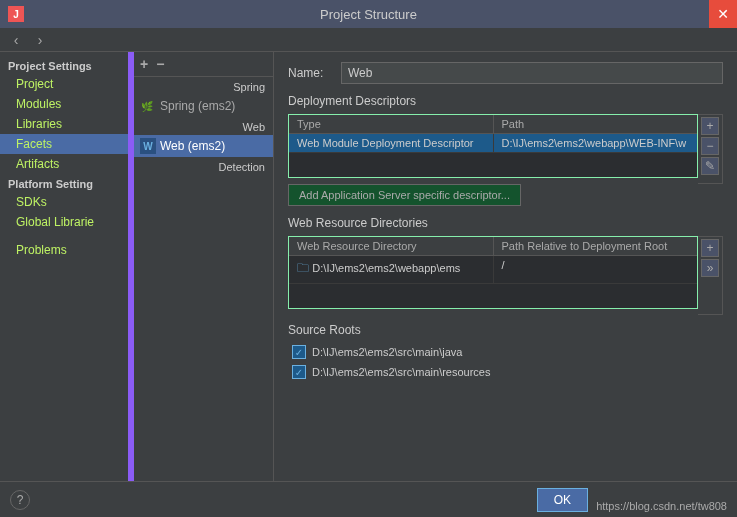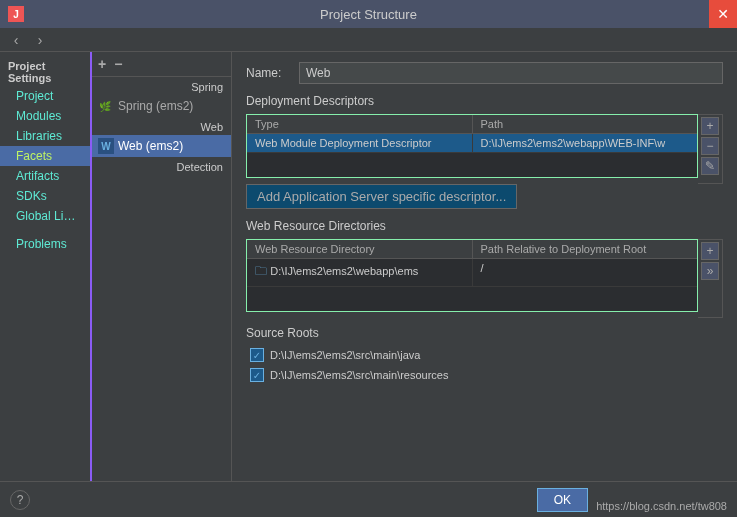--- a/index.html
+++ b/index.html
@@ -70,36 +70,36 @@
     }
 
     
     .main-layout {
       display: flex;
       height: calc(517px - 28px - 24px - 36px);
     }
 
     
     .sidebar {
-      width: 92px;
-      background: #3c3f41;
-      border-right: 2px solid #8b5cf6;
+      width: 134px;
+      background: #3c3f41;
+      border-right: 6px solid #8b5cf6;
       overflow-y: auto;
       padding: 4px 0;
       flex-shrink: 0;
     }
     .sidebar-section-label {
       color: #ccc;
       font-weight: bold;
       font-size: 11px;
       padding: 4px 8px 2px 8px;
     }
     .sidebar-item {
       padding: 3px 8px 3px 16px;
-      color: #5eead4;
+      color: #bef264;
       cursor: pointer;
       font-size: 12px;
       white-space: nowrap;
       overflow: hidden;
       text-overflow: ellipsis;
     }
     .sidebar-item.active {
       background: #4a6ba5;
       color: #bef264;
     }
@@ -239,26 +239,26 @@
       background: #4a5268;
       color: #aaa;
       display: flex;
       align-items: center;
       justify-content: center;
       cursor: pointer;
       font-size: 12px;
       border: 1px solid #666;
     }
     .add-descriptor-btn {
-      background: #0c4a6e;
+      background: #14532d;
       border: 1px solid #666;
       color: #aaa;
       padding: 4px 10px;
       cursor: pointer;
-      font-size: 13px;
+      font-size: 11px;
       margin-bottom: 10px;
     }
     .checkbox-row {
       display: flex;
       align-items: center;
       gap: 6px;
       padding: 2px 4px;
       margin-bottom: 2px;
     }
     .checkbox-box {
@@ -343,20 +343,21 @@
 
 <div class="main-layout">
 
   <div class="sidebar">
     <div class="sidebar-section-label">Project Settings</div>
     <div class="sidebar-item">Project</div>
     <div class="sidebar-item">Modules</div>
     <div class="sidebar-item">Libraries</div>
     <div class="sidebar-item active">Facets</div>
     <div class="sidebar-item">Artifacts</div>
+    <div class="sidebar-section-label">Platform Setting</div>
     <div class="sidebar-item">SDKs</div>
     <div class="sidebar-item">Global Librarie</div>
     <div class="sidebar-divider"></div>
     <div class="sidebar-item">Problems</div>
   </div>
 
   <div class="middle-panel">
     <div class="middle-toolbar">
       <span class="toolbar-btn">+</span>
       <span class="toolbar-btn">−</span>

